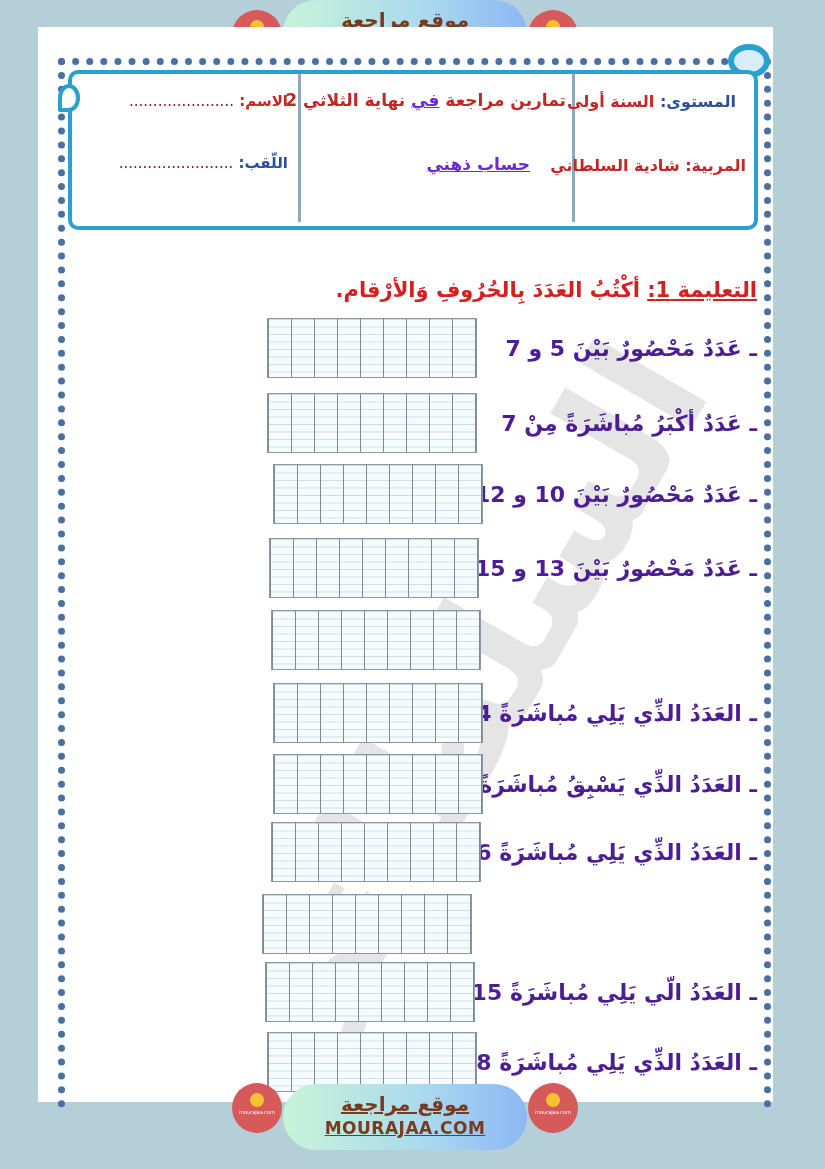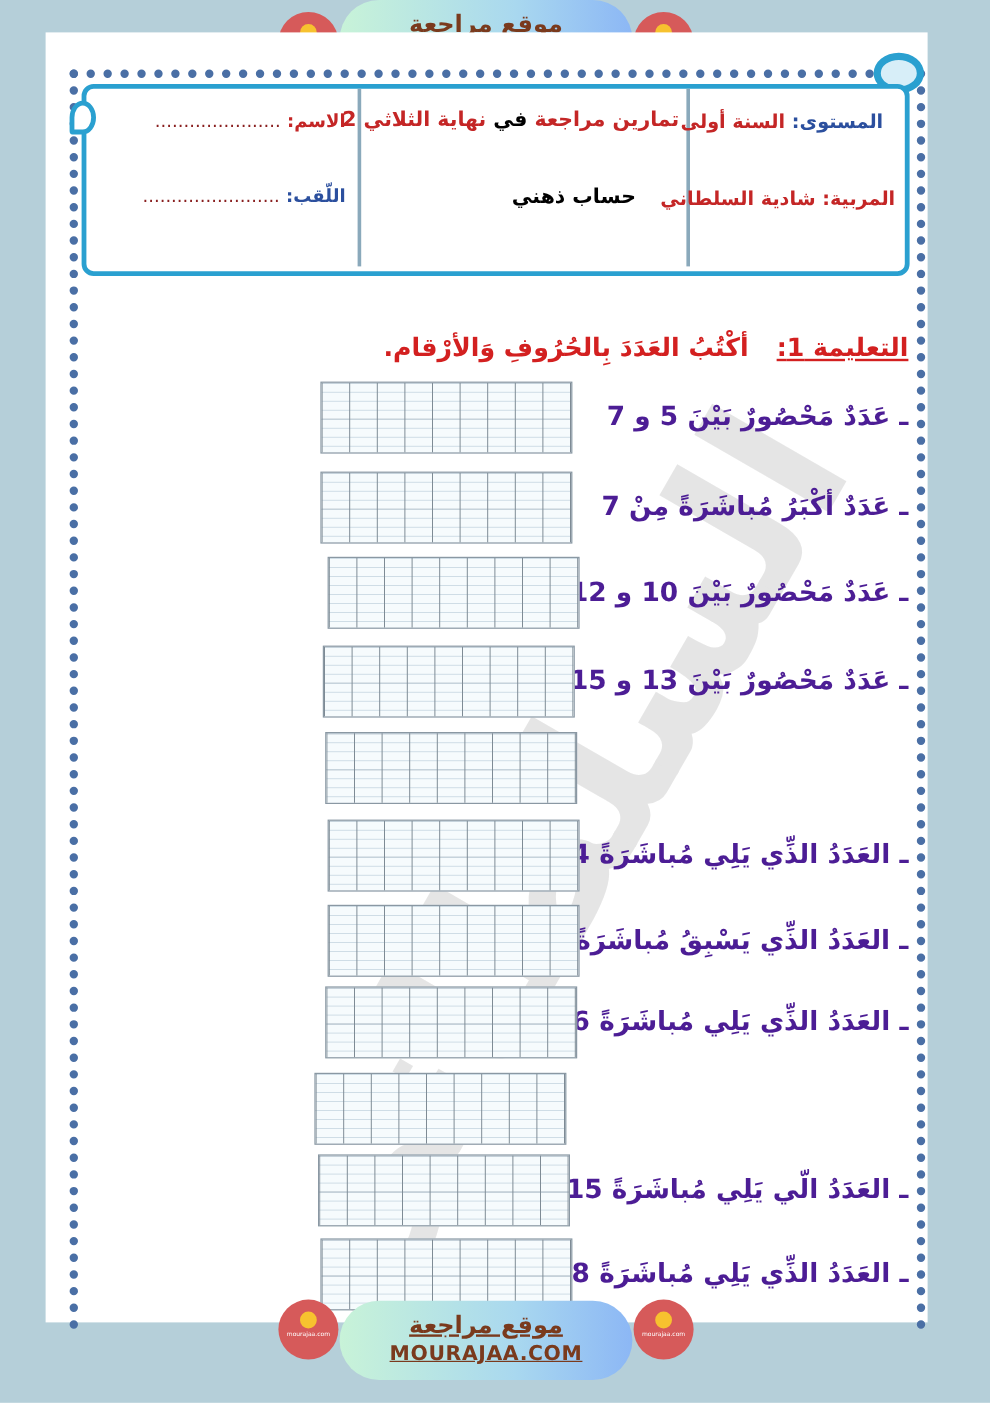--- a/index.html
+++ b/index.html
@@ -18,25 +18,25 @@
     border: 6px solid #2aa0d0; border-radius: 50%; background: #d7eef8; }
 
   .hcell { position: absolute; top: 74px; height: 148px; }
   .hc-right { left: 572px; width: 180px; border-left: 3px solid #8aa9bb; }
   .hc-mid { left: 298px; width: 274px; border-left: 3px solid #8aa9bb; }
   .hc-left { left: 88px; width: 210px; }
 
   .t { position: absolute; direction: rtl; white-space: nowrap; font-weight: bold; }
   .lbl-blue { color: #2b4f9e; }
   .val-red { color: #c42626; margin-top: 32px; }
-  .val-purple { color: #000000; }
+  .val-purple { color: #6d28d9; text-decoration: underline; }
   .dots { color: #8a2020; letter-spacing: 1px; font-weight: normal; }
 
   .instruction { position: absolute; right: 68px; top: 278px; direction: rtl; font-size: 21px; font-weight: bold; color: #d32020; white-space: nowrap; }
-  .instruction .num { text-decoration: underline; margin-left: 16px; }
+  .instruction .num { text-decoration: underline; }
 
   .row { position: absolute; right: 68px; width: 490px; height: 60px; }
   .row .q { position: absolute; right: 0; top: 50%; transform: translateY(-50%); direction: rtl; font-size: 22px; font-weight: bold; color: #4c1d95; white-space: nowrap; }
   .grid { position: absolute; top: 0; width: 210px; height: 60px;
     background-color: #f6fbfd;
     background-image:
       linear-gradient(to right, #7d8a94 1px, transparent 1px),
       linear-gradient(to bottom, #cfdde6 1px, transparent 1px),
       linear-gradient(to bottom, #8a98a3 1px, transparent 1px);
     background-size: 23px 100%, 100% 7.5px, 100% 30px;

